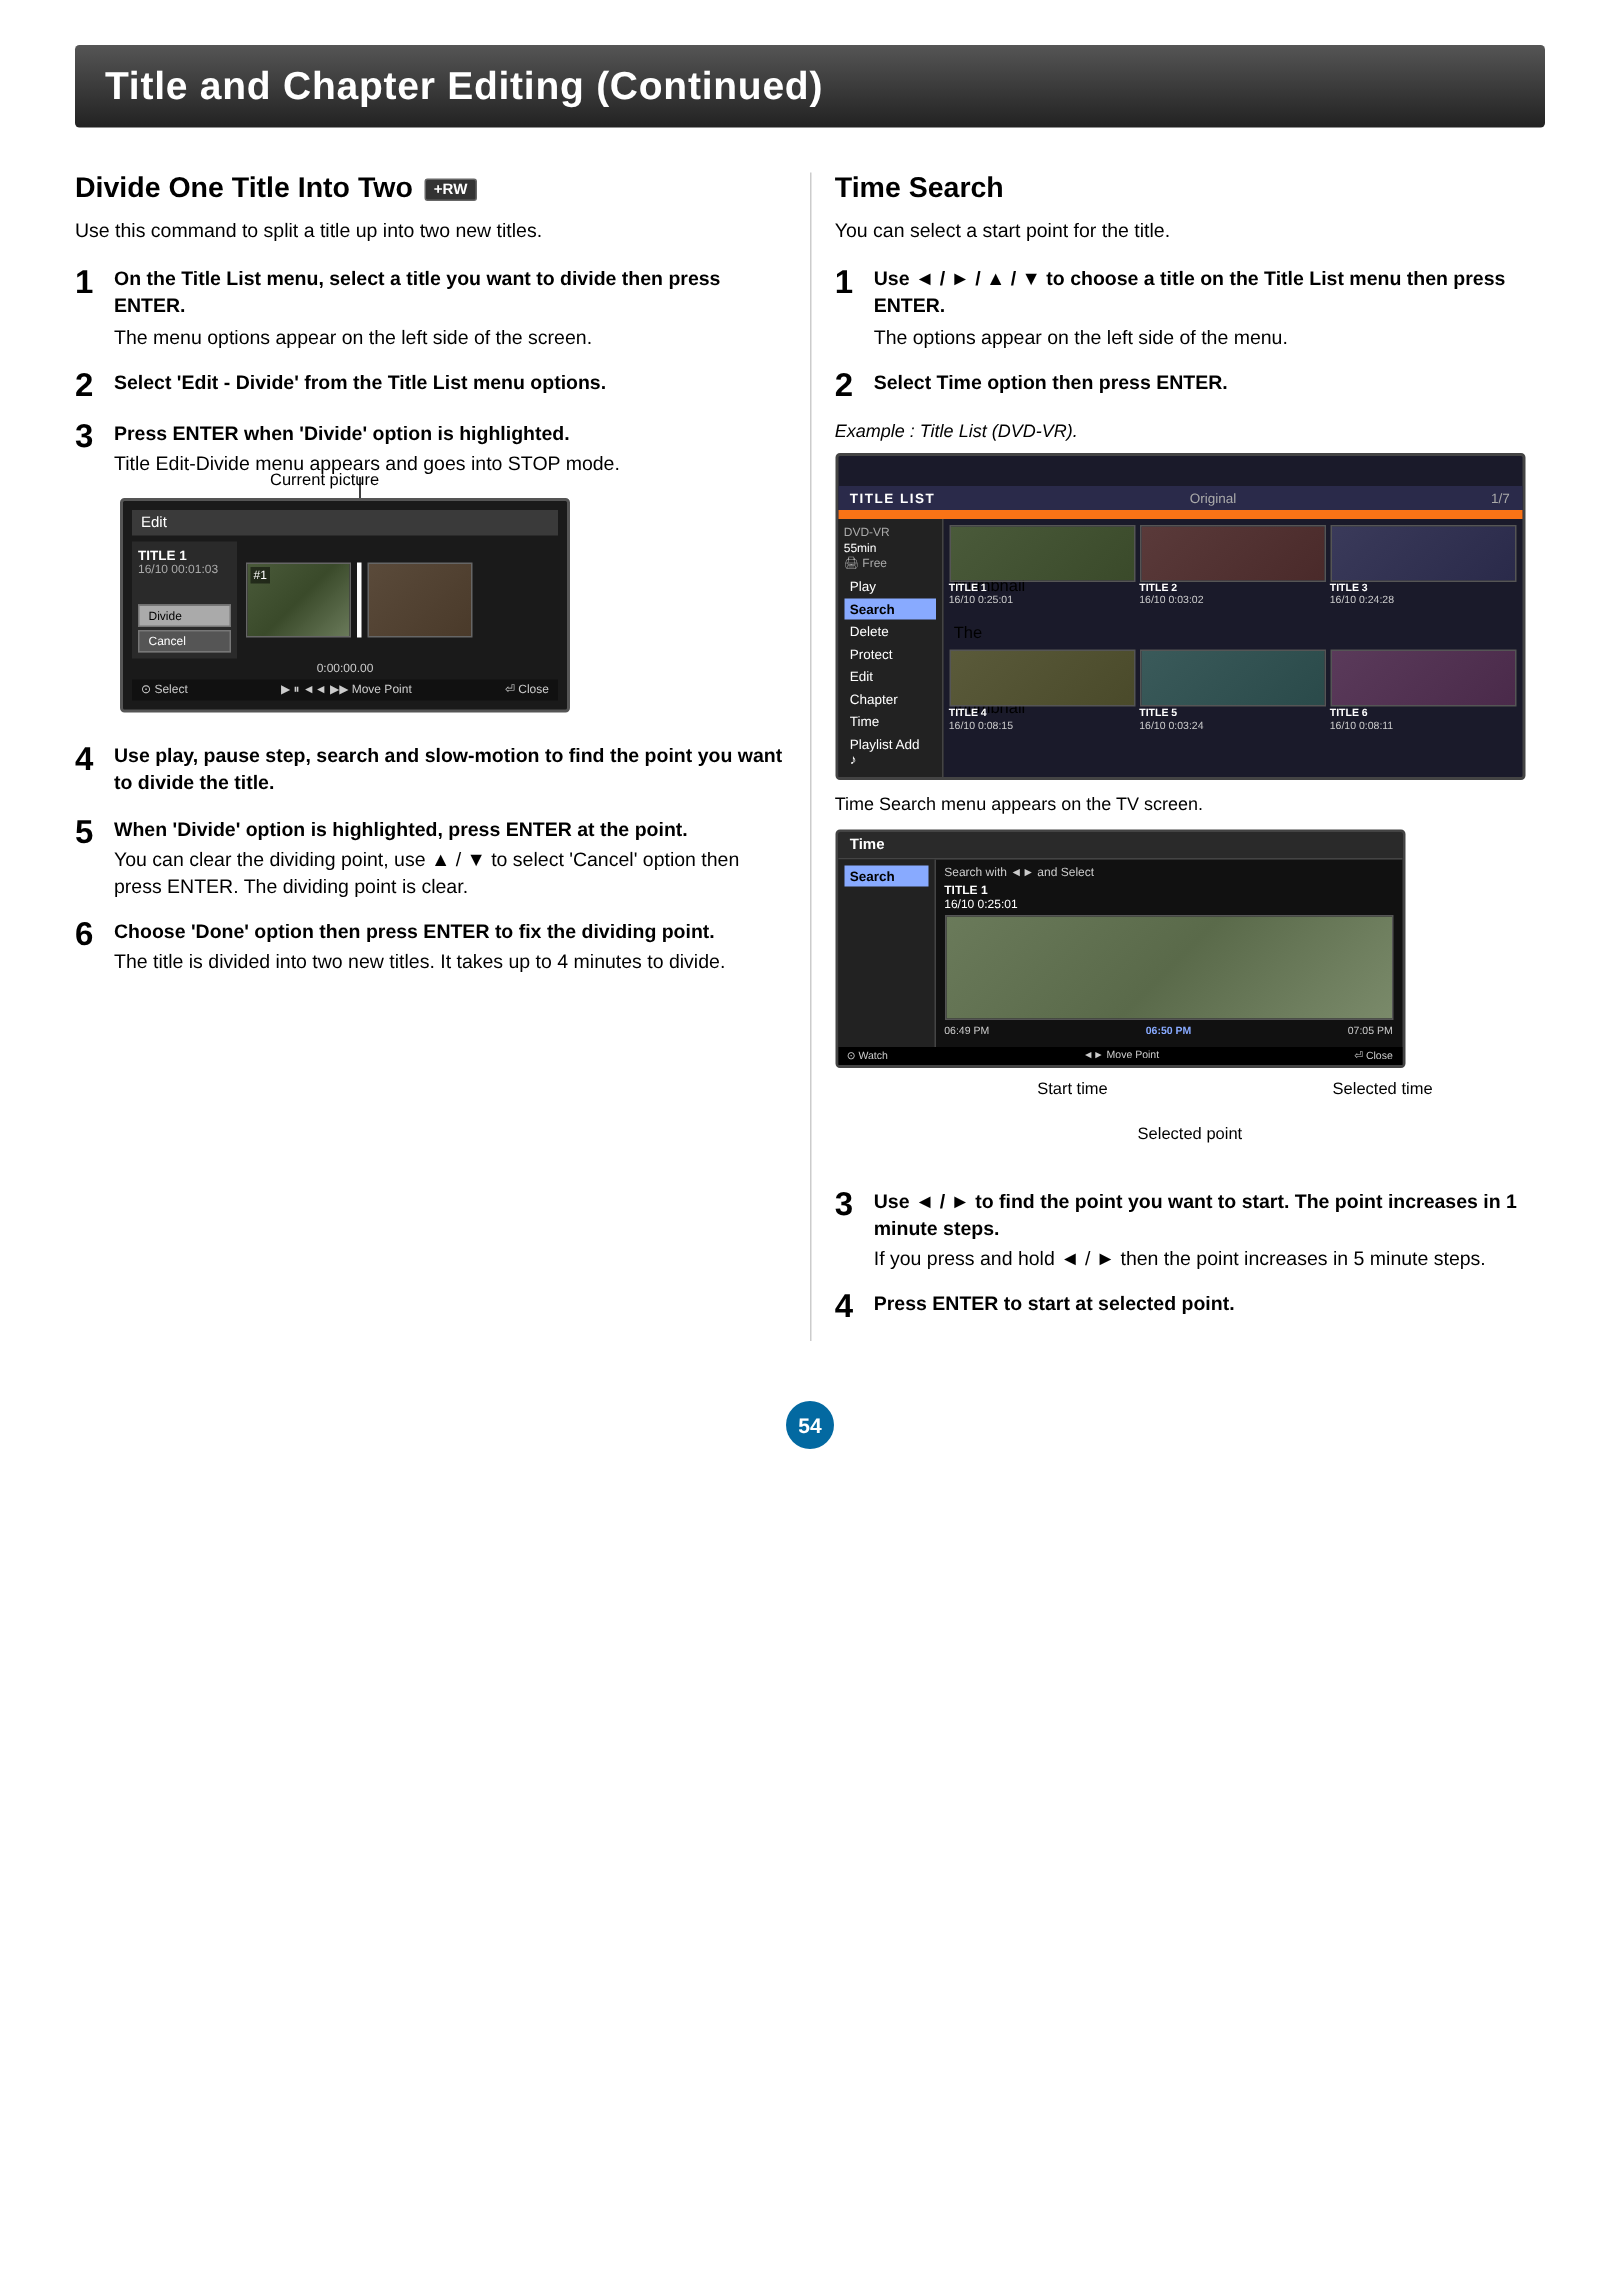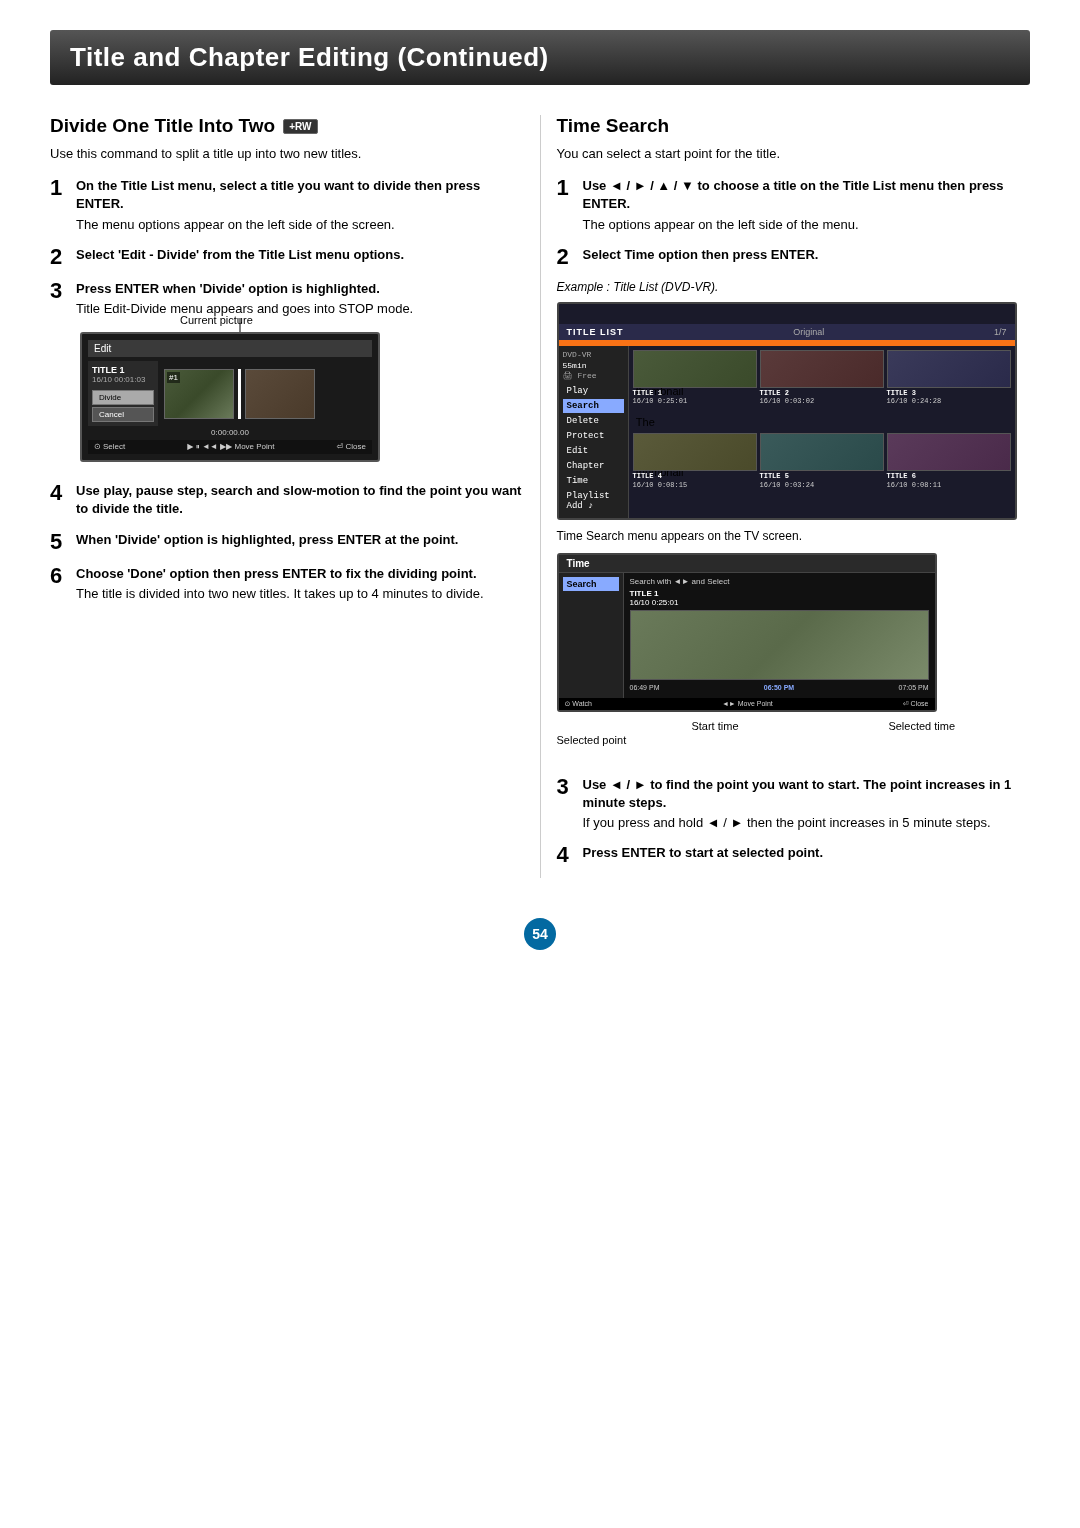--- a/index.html
+++ b/index.html
@@ -206,21 +206,20 @@
       background: #2a2a4a;
       padding: 3px 8px;
       display: flex;
       justify-content: space-between;
       font-size: 9px;
       border-bottom: 6px solid #f97316;
       margin-top: 20px;
     }
     .tl-body {
       display: flex;
-      font-family: Liberation Mono, monospace;
     }
     .tl-sidebar {
       width: 70px;
       background: #222;
       padding: 4px;
       border-right: 1px solid #444;
     }
     .tl-sidebar-item {
       padding: 2px 4px;
       font-size: 9px;
@@ -464,21 +463,21 @@
           <div class="edit-screen-header">
             <span>Edit</span>
           </div>
           <div class="edit-screen-body">
 
             <div class="edit-left-panel">
               <div class="title-info">
                 <div style="font-weight:bold; font-size:9px;">TITLE 1</div>
                 <div style="font-size:8px; color:#aaa;">16/10  00:01:03</div>
               </div>
-              <div style="margin-top:6px;">
+              <div style="margin-top:19px;">
                 <div class="edit-btn highlighted">Divide</div>
                 <div style="margin-top:2px;" class="edit-btn">Cancel</div>
               </div>
             </div>
 
             <div class="thumbnails-area">
               <div class="thumb">
                 <div style="width:100%;height:100%;background:linear-gradient(135deg,#4a5a3a,#3a4a2a,#6a7a5a);"></div>
                 <div class="thumb-label">#1</div>
               </div>
@@ -508,20 +507,21 @@
         <div class="step-number">4</div>
         <div class="step-content">
           <div class="bold-line">Use play, pause step, search and slow-motion to find the point you want to divide the title.</div>
         </div>
       </div>
 
       <div class="step">
         <div class="step-number">5</div>
         <div class="step-content">
           <div class="bold-line">When 'Divide' option is highlighted, press ENTER at the point.</div>
+          <div class="normal-line">You can clear the dividing point, use ▲ / ▼ to select 'Cancel' option then press ENTER. The dividing point is clear.</div>
         </div>
       </div>
 
       <div class="step">
         <div class="step-number">6</div>
         <div class="step-content">
           <div class="bold-line">Choose 'Done' option then press ENTER to fix the dividing point.</div>
           <div class="normal-line">The title is divided into two new titles. It takes up to 4 minutes to divide.</div>
         </div>
       </div>
@@ -663,21 +663,21 @@
             <span>⊙ Watch</span>
             <span>◄► Move Point</span>
             <span>⏎ Close</span>
           </div>
         </div>
 
         <div style="display:flex; justify-content:space-around; margin-top:4px; font-size:11px; padding-left:60px;">
           <span>Start time</span>
           <span>Selected time</span>
         </div>
-        <div style="margin-top:2px; font-size:11px;">
+        <div style="text-align:center; margin-top:18px; font-size:11px;">
           <span>Selected point</span>
         </div>
       </div>
 
       <div class="step">
         <div class="step-number">3</div>
         <div class="step-content">
           <div class="bold-line">Use ◄ / ► to find the point you want to start. The point increases in 1 minute steps.</div>
           <div class="normal-line">If you press and hold ◄ / ► then the point increases in 5 minute steps.</div>
         </div>

